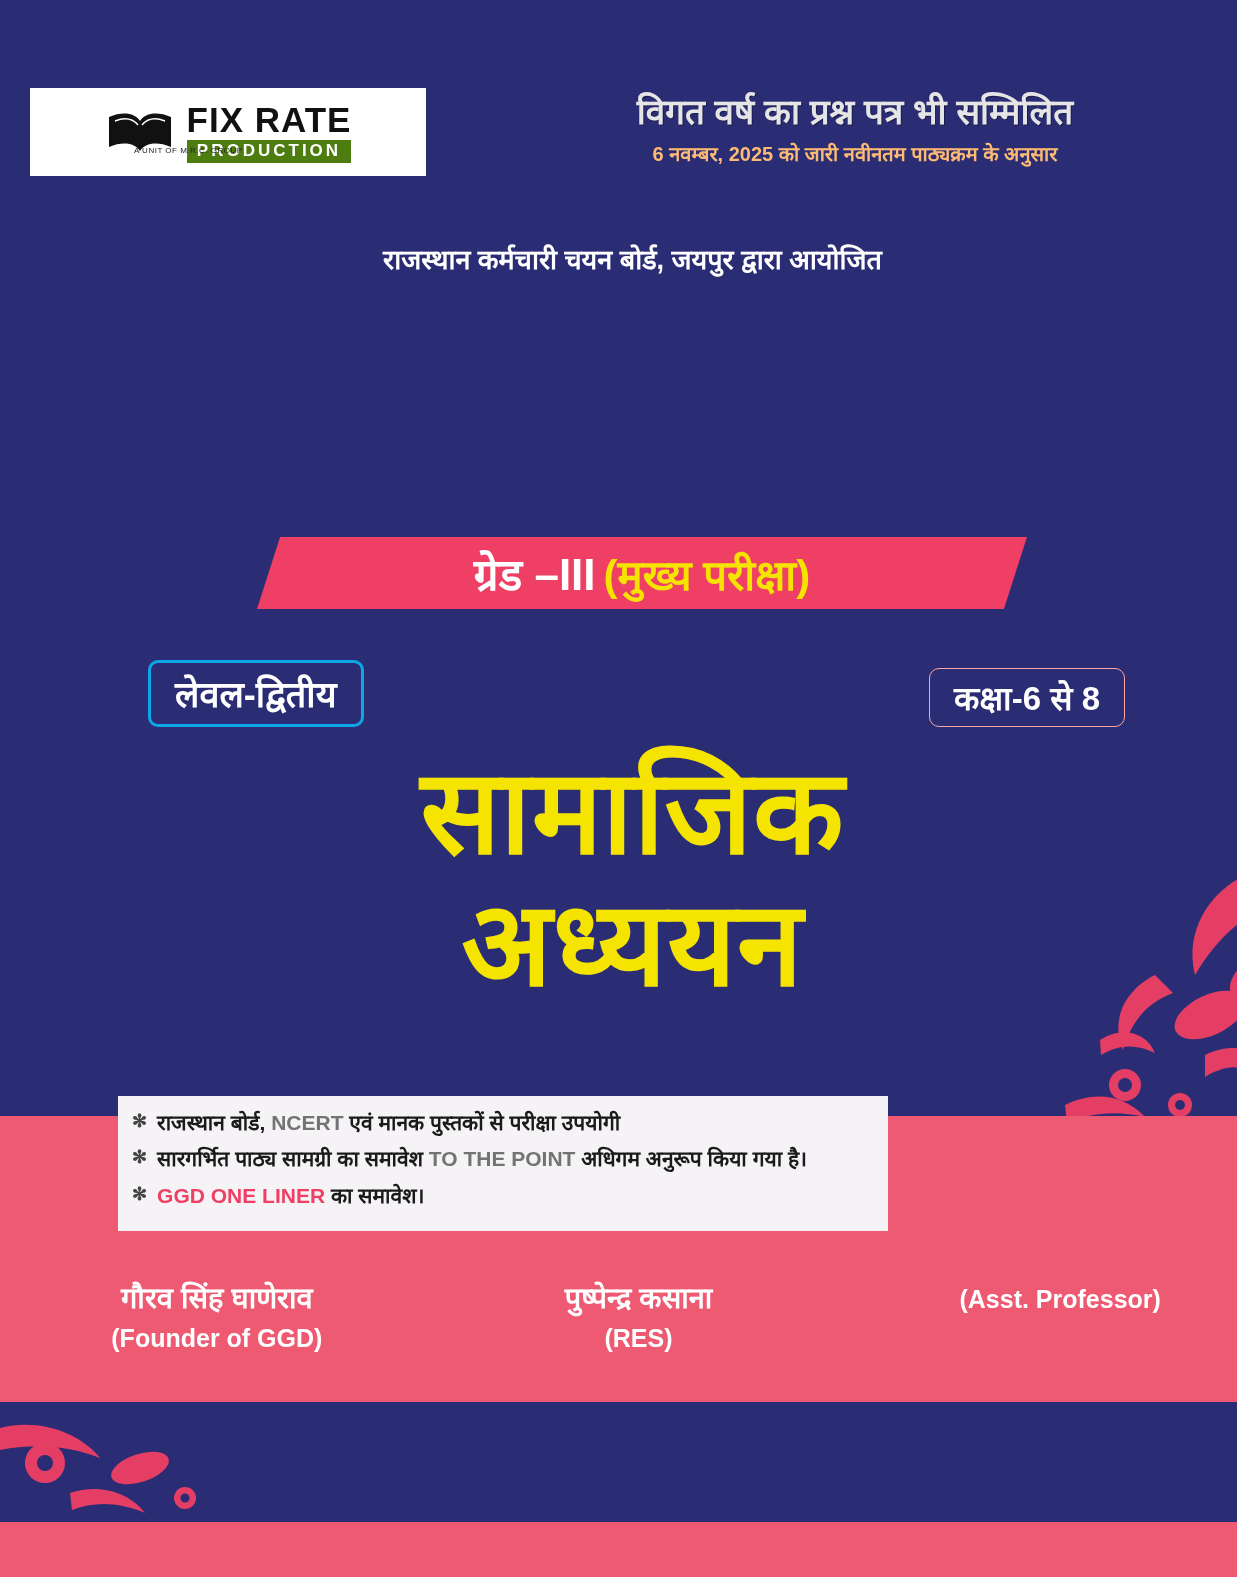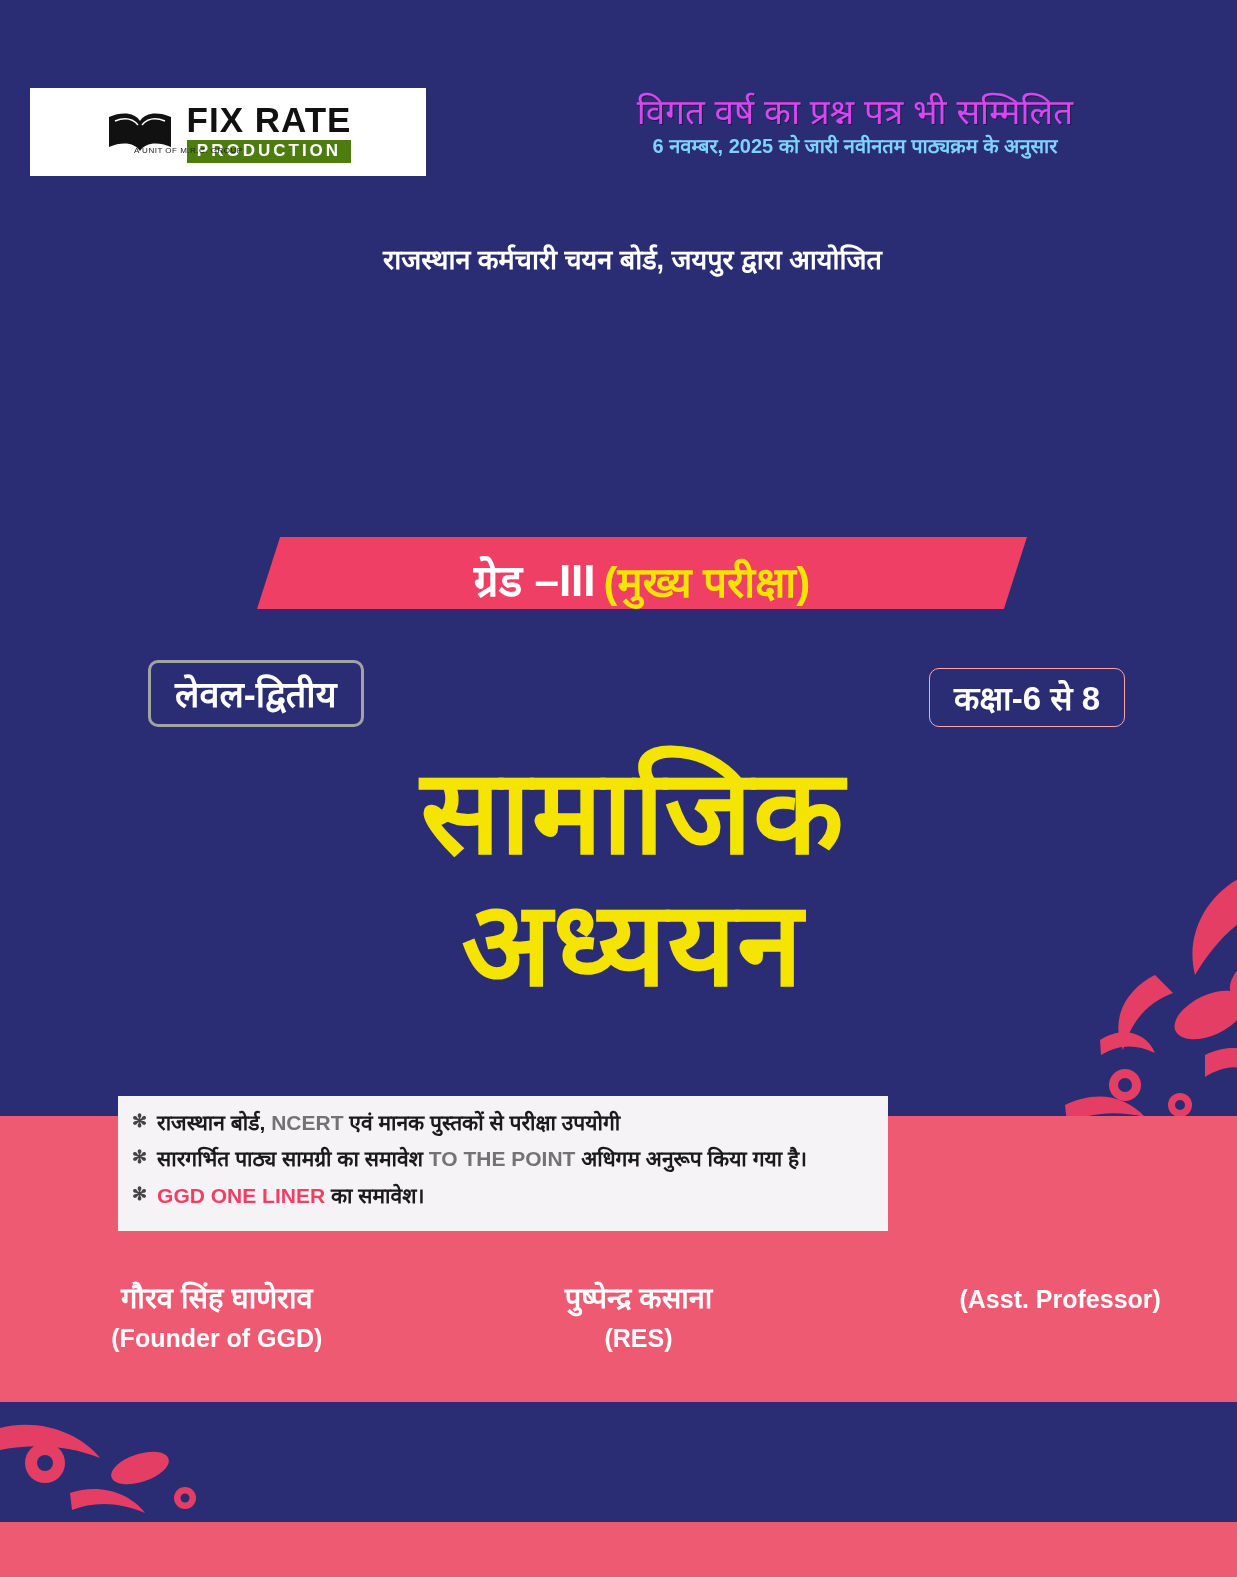--- a/index.html
+++ b/index.html
@@ -76,31 +76,31 @@
 
   
   .top-right {
     position: absolute;
     left: 510px;
     top: 92px;
     width: 690px;
     text-align: center;
   }
   .top-right .line1 {
-    color: #d946ef;
+    color: #e5e5e5;
     font-size: 35px;
-    font-weight: normal;
+    font-weight: bold;
     line-height: 1.15;
     text-shadow: 1px 1px 0 #1a1a4a;
   }
   .top-right .line2 {
-    color: #7dd3fc;
+    color: #fdba74;
     font-size: 20px;
     font-weight: bold;
-    margin-top: 0;
+    margin-top: 8px;
   }
 
   
   .board-line {
     position: absolute;
     top: 240px;
     left: 0;
     width: 100%;
     text-align: center;
     color: #ffffff;
@@ -125,41 +125,41 @@
   
   .ribbon {
     position: absolute;
     top: 537px;
     left: 257px;
     width: 770px;
     height: 72px;
     background: #ef3f64;
     clip-path: polygon(3% 0, 100% 0, 97% 100%, 0 100%);
     display: flex;
-    align-items: flex-end;
+    align-items: center;
     justify-content: center;
     gap: 8px;
   }
   .ribbon .rb-white {
     color: #ffffff;
     font-size: 44px;
     font-weight: bold;
   }
   .ribbon .rb-yellow {
     color: #f5e400;
     font-size: 42px;
     font-weight: bold;
   }
 
   
   .level-box {
     position: absolute;
     left: 148px;
     top: 660px;
-    border: 3px solid #a3a3a3;
+    border: 3px solid #0ea5e9;
     border-radius: 10px;
     padding: 6px 24px;
     color: #ffffff;
     font-size: 36px;
     font-weight: bold;
   }
   .class-box {
     position: absolute;
     right: 140px;
     top: 668px;

